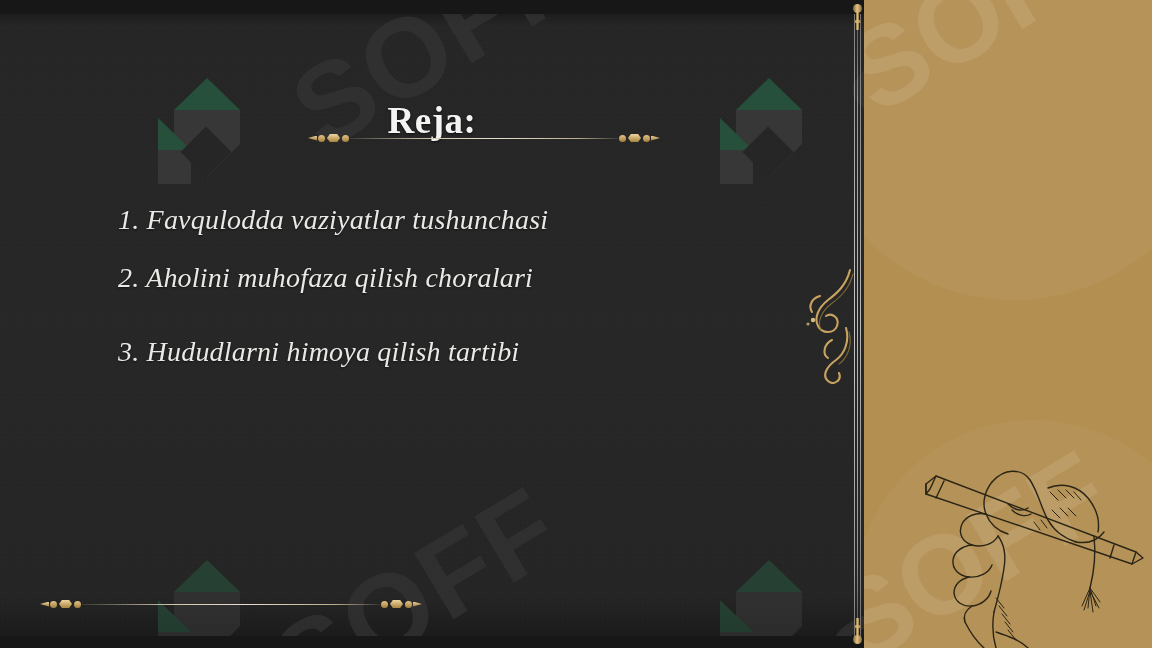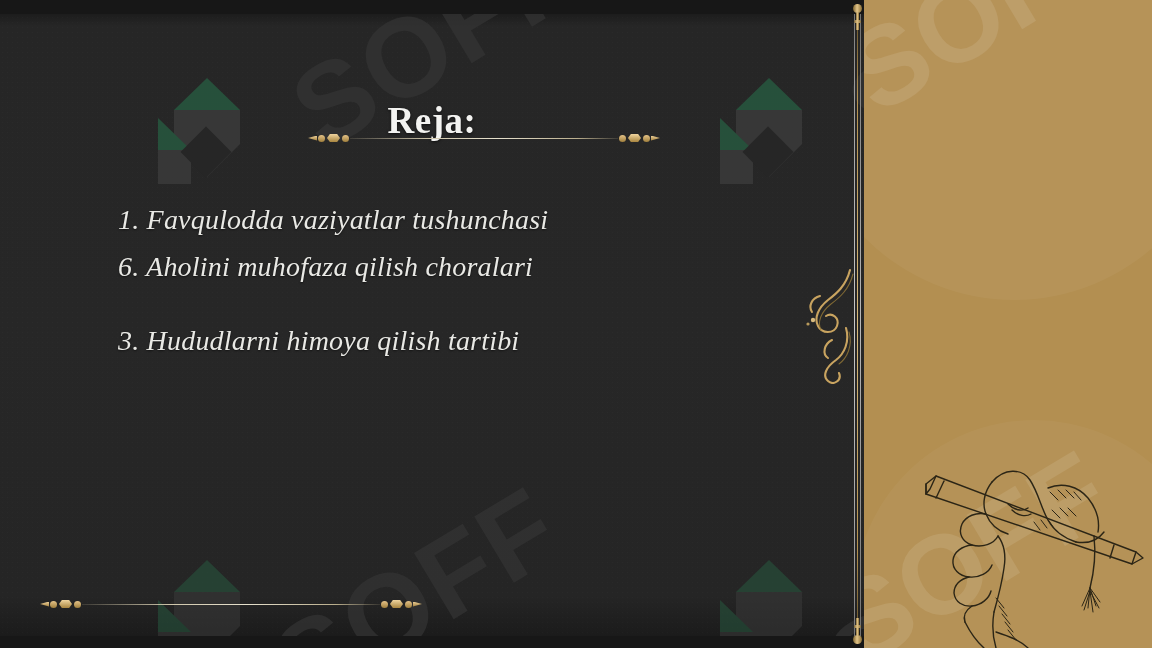--- a/index.html
+++ b/index.html
@@ -76,21 +76,21 @@
     background:linear-gradient(180deg,#e8cb93,#9e7c3a);
     clip-path:polygon(100% 50%,0 0,0 100%);}
 
   .orn-title{left:308px;top:134px;width:352px;}
   .orn-bottom{left:40px;top:600px;width:382px;}
 
   
   .body-list{position:absolute;left:118px;top:206px;width:700px;z-index:4;}
   .li{font-style:italic;font-size:28px;color:#e9e9e5;line-height:1;
     letter-spacing:.2px;text-shadow:0 1px 2px rgba(0,0,0,.55);}
-  .li.s1{margin-bottom:19px;}
+  .li.s1{margin-bottom:30px;}
   .li.s2{margin-bottom:46px;}
   .li.s3{margin-bottom:62px;}
 
   
   .hand{position:absolute;right:0;bottom:0;width:252px;height:200px;z-index:4;}
 </style>
 </head>
 <body>
 
 <div id="slide">
@@ -226,21 +226,21 @@
     <span class="bead"></span>
     <span class="rule"></span>
     <span class="bead"></span>
     <span class="spindle"></span>
     <span class="bead"></span>
     <span class="tipr"></span>
   </div>
 
   <div class="body-list">
     <div class="li s1">1. Favqulodda vaziyatlar tushunchasi</div>
-    <div class="li s2">6. Aholini muhofaza qilish choralari</div>
+    <div class="li s2">2. Aholini muhofaza qilish choralari</div>
     <div class="li s3">3. Hududlarni himoya qilish tartibi</div>
   </div>
 
   <div class="orn orn-bottom">
     <span class="tip"></span>
     <span class="bead"></span>
     <span class="spindle"></span>
     <span class="bead"></span>
     <span class="rule"></span>
     <span class="bead"></span>

